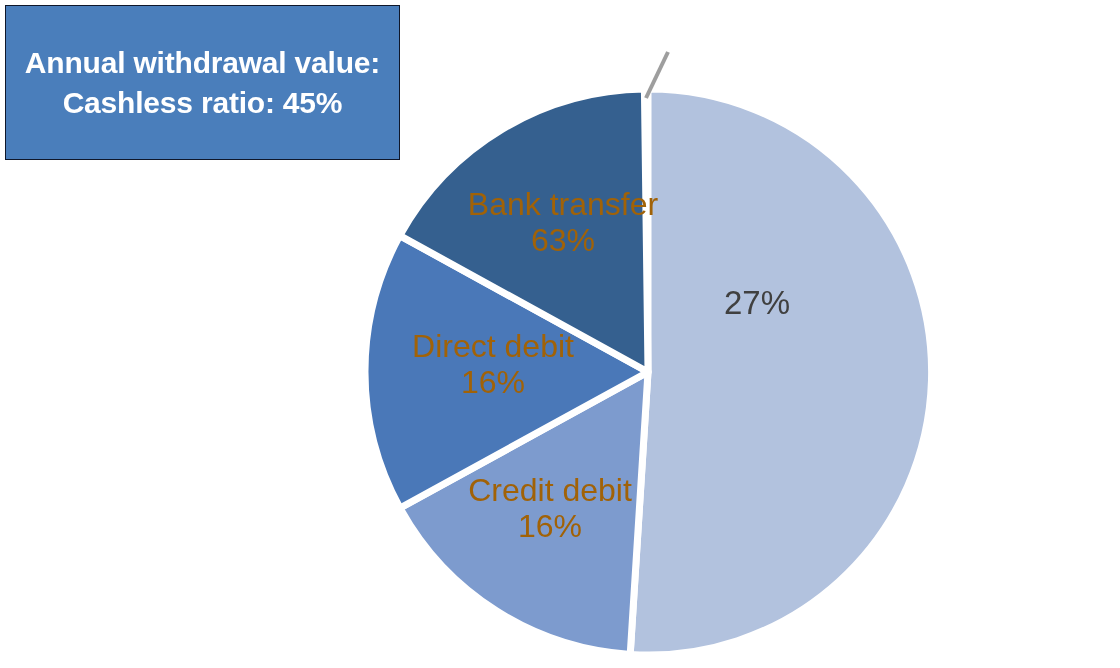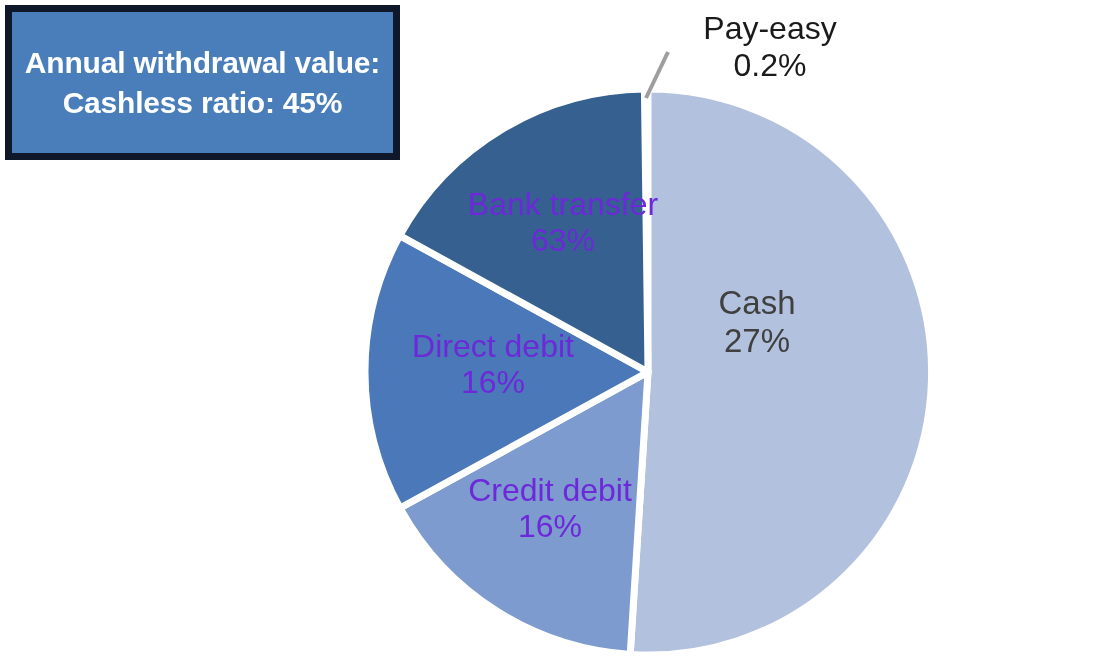--- a/index.html
+++ b/index.html
@@ -25,21 +25,21 @@
 
   
   .annotation-box {
     position: absolute;
     left: 5px;
     top: 5px;
     width: 395px;
     height: 155px;
     box-sizing: border-box;
     background: #4A7EBB;
-    border: 7px solid #0f172a;
+    border: 1px solid #0f172a;
     display: flex;
     flex-direction: column;
     align-items: center;
     justify-content: center;
     gap: 2px;
   }
   .annotation-line {
     color: #ffffff;
     font-size: 30px;
     font-weight: bold;
@@ -60,21 +60,21 @@
     position: absolute;
     text-align: center;
     line-height: 1.14;
     white-space: nowrap;
     pointer-events: none;
   }
   .slice-label .lbl-name,
   .slice-label .lbl-value {
     display: block;
   }
-  .label-light { color: #6d28d9; }
+  .label-light { color: #a16207; }
   .label-dark  { color: #404040; }
 
   .lbl-cash          { left: 657px; top: 284px; width: 200px; font-size: 33px; }
   .lbl-credit-card   { left: 430px; top: 472px; width: 240px; font-size: 32px; }
   .lbl-direct-debit  { left: 368px; top: 328px; width: 250px; font-size: 32px; }
   .lbl-bank-transfer { left: 438px; top: 186px; width: 250px; font-size: 32px; }
 
   .lbl-pay-easy {
     position: absolute;
     left: 640px;
@@ -107,37 +107,32 @@
     <path fill="#4A78B8" stroke="#FFFFFF" stroke-width="7" stroke-linejoin="round" d="M 648 372 L 400.0 508.0 A 283 283 0 0 1 399.8 235.6 Z"></path>
 
     <path fill="#35608F" stroke="#FFFFFF" stroke-width="7" stroke-linejoin="round" d="M 648 372 L 399.8 235.6 A 283 283 0 0 1 644.4 89.0 Z"></path>
 
     <path fill="#FFFFFF" stroke="#FFFFFF" stroke-width="3" stroke-linejoin="round" d="M 648 372 L 644.4 89.0 A 283 283 0 0 1 648 89 Z"></path>
 
     <line x1="646" y1="98" x2="668" y2="52" stroke="#9E9E9E" stroke-width="4"></line>
   </svg>
 
   <div class="slice-label label-dark lbl-cash">
-    <span class="lbl-name">Cash</span>
     <span class="lbl-value">27%</span>
   </div>
 
   <div class="slice-label label-light lbl-credit-card">
     <span class="lbl-name">Credit debit</span>
     <span class="lbl-value">16%</span>
   </div>
 
   <div class="slice-label label-light lbl-direct-debit">
     <span class="lbl-name">Direct debit</span>
     <span class="lbl-value">16%</span>
   </div>
 
   <div class="slice-label label-light lbl-bank-transfer">
     <span class="lbl-name">Bank transfer</span>
     <span class="lbl-value">63%</span>
   </div>
 
-  <div class="lbl-pay-easy">
-    <span>Pay-easy</span>
-    <span>0.2%</span>
-  </div>
 
 </div>
 
 </body></html>

